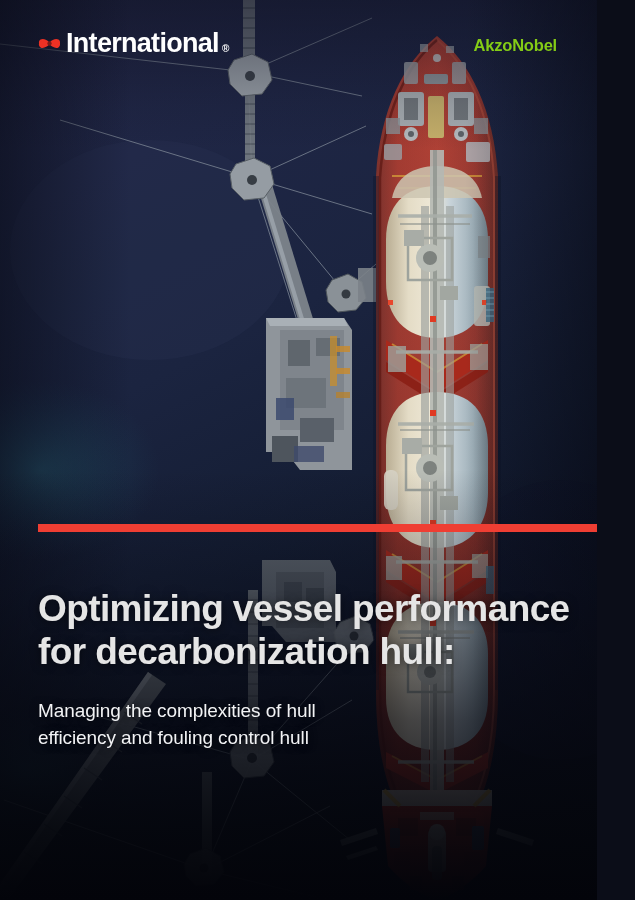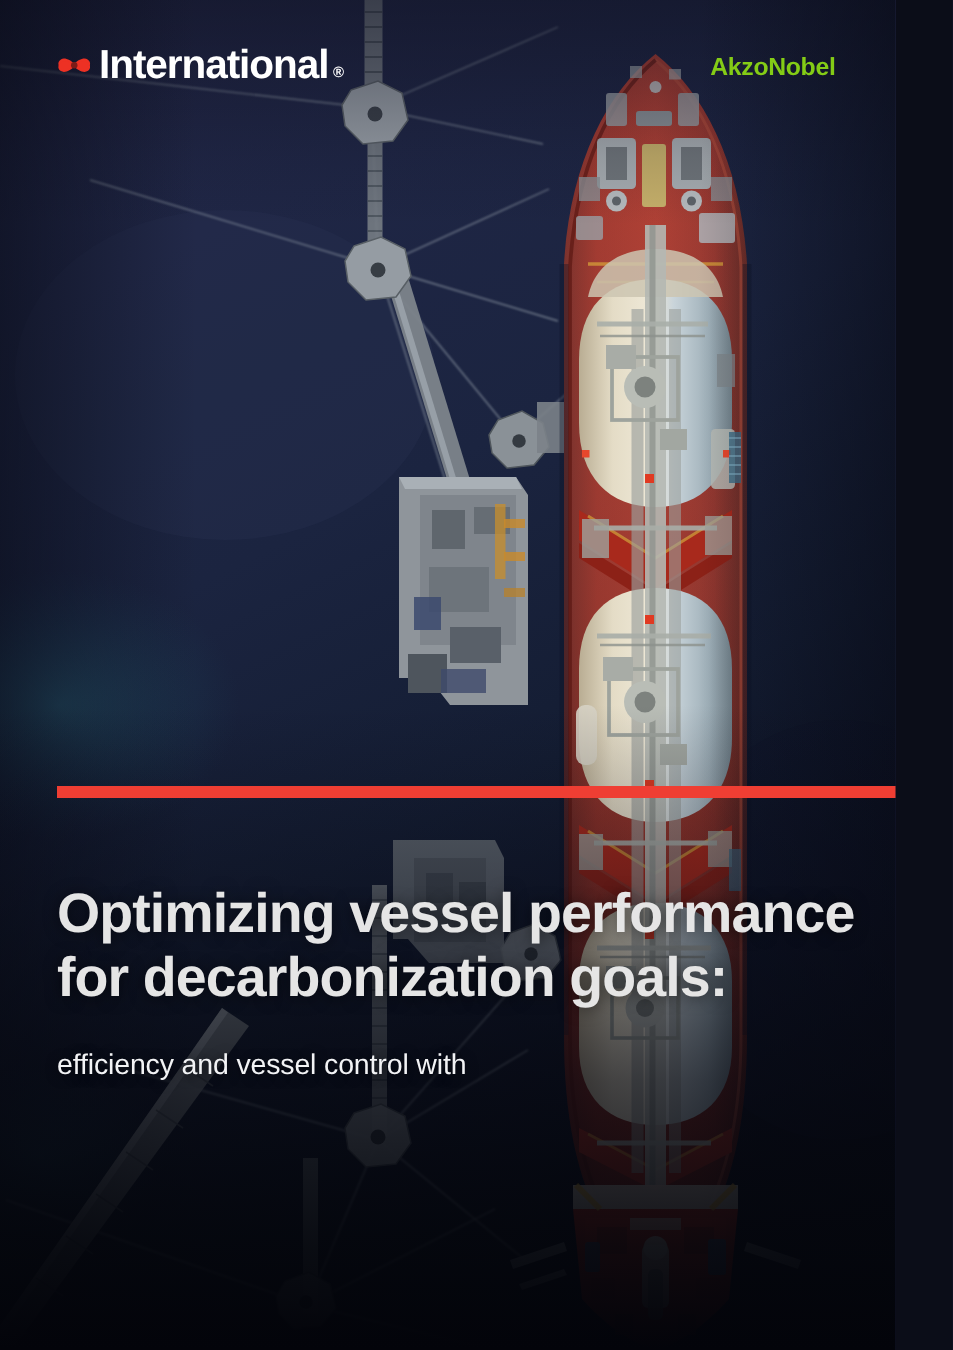--- a/index.html
+++ b/index.html
@@ -562,20 +562,21 @@
       <span class="brand-reg">®</span>
     </div>
 
     <div class="brand-akzonobel">AkzoNobel</div>
   </div>
 
   <div class="rule"></div>
 
   <h1 class="title">
     <span class="line">Optimizing vessel performance</span>
-    <span class="line">for decarbonization goals:</span>
+    <span class="line">for decarbonization hull:</span>
   </h1>
 
   <p class="subtitle">
-    <span class="line">efficiency and vessel control with</span>
+    <span class="line">Managing the complexities of hull</span>
+    <span class="line">efficiency and fouling control hull</span>
   </p>
 
 </div>
 
 </body></html>

